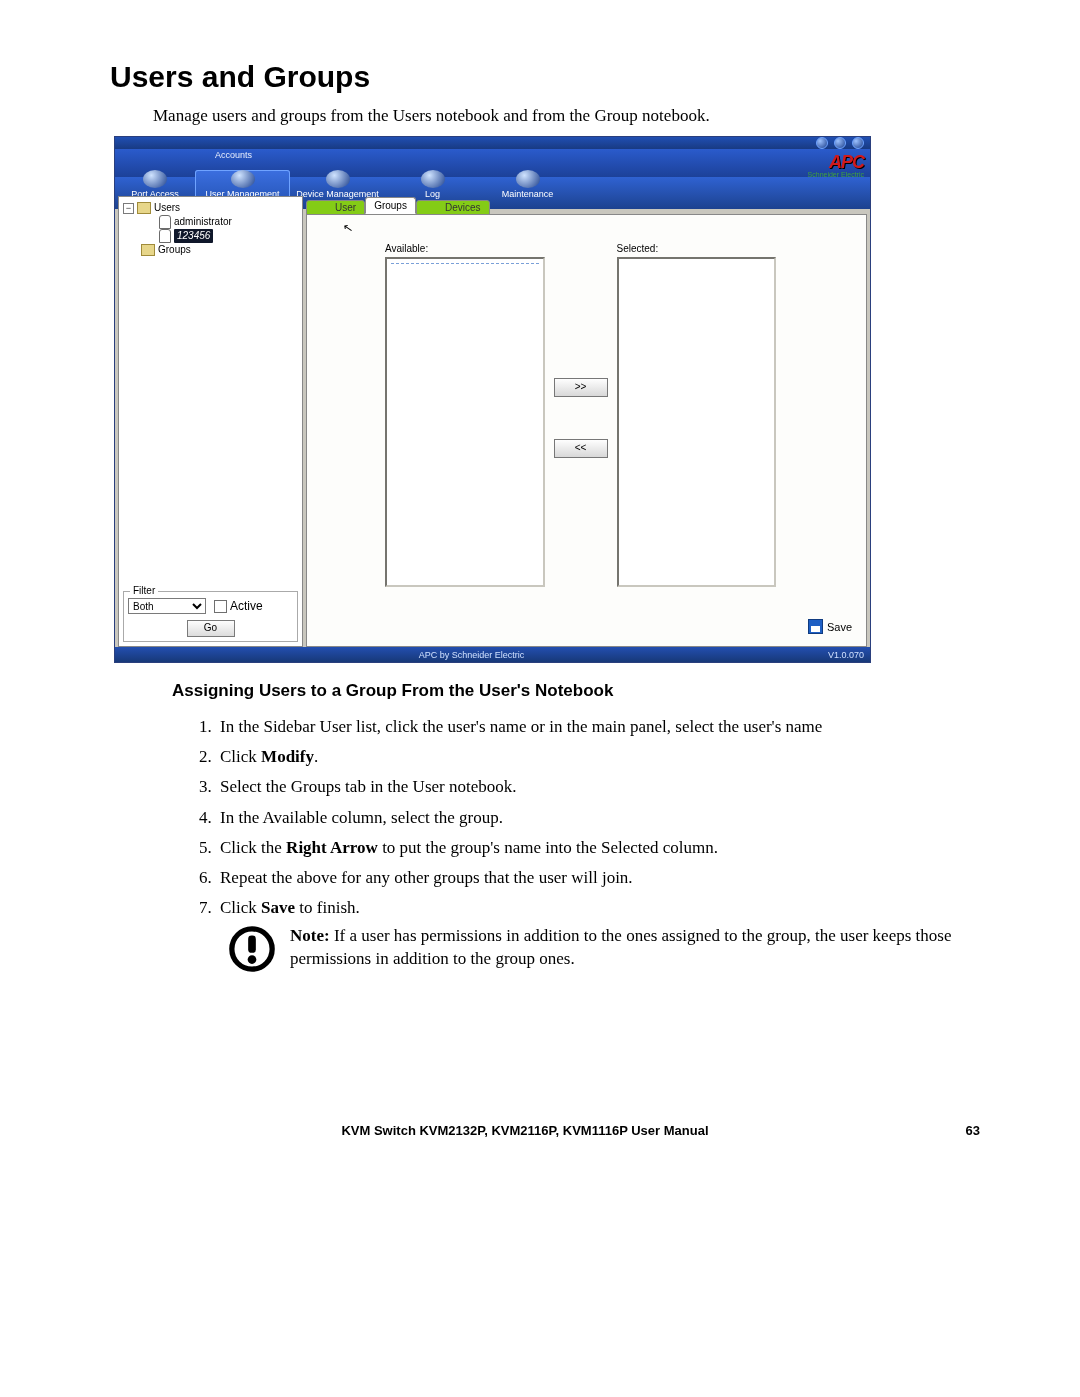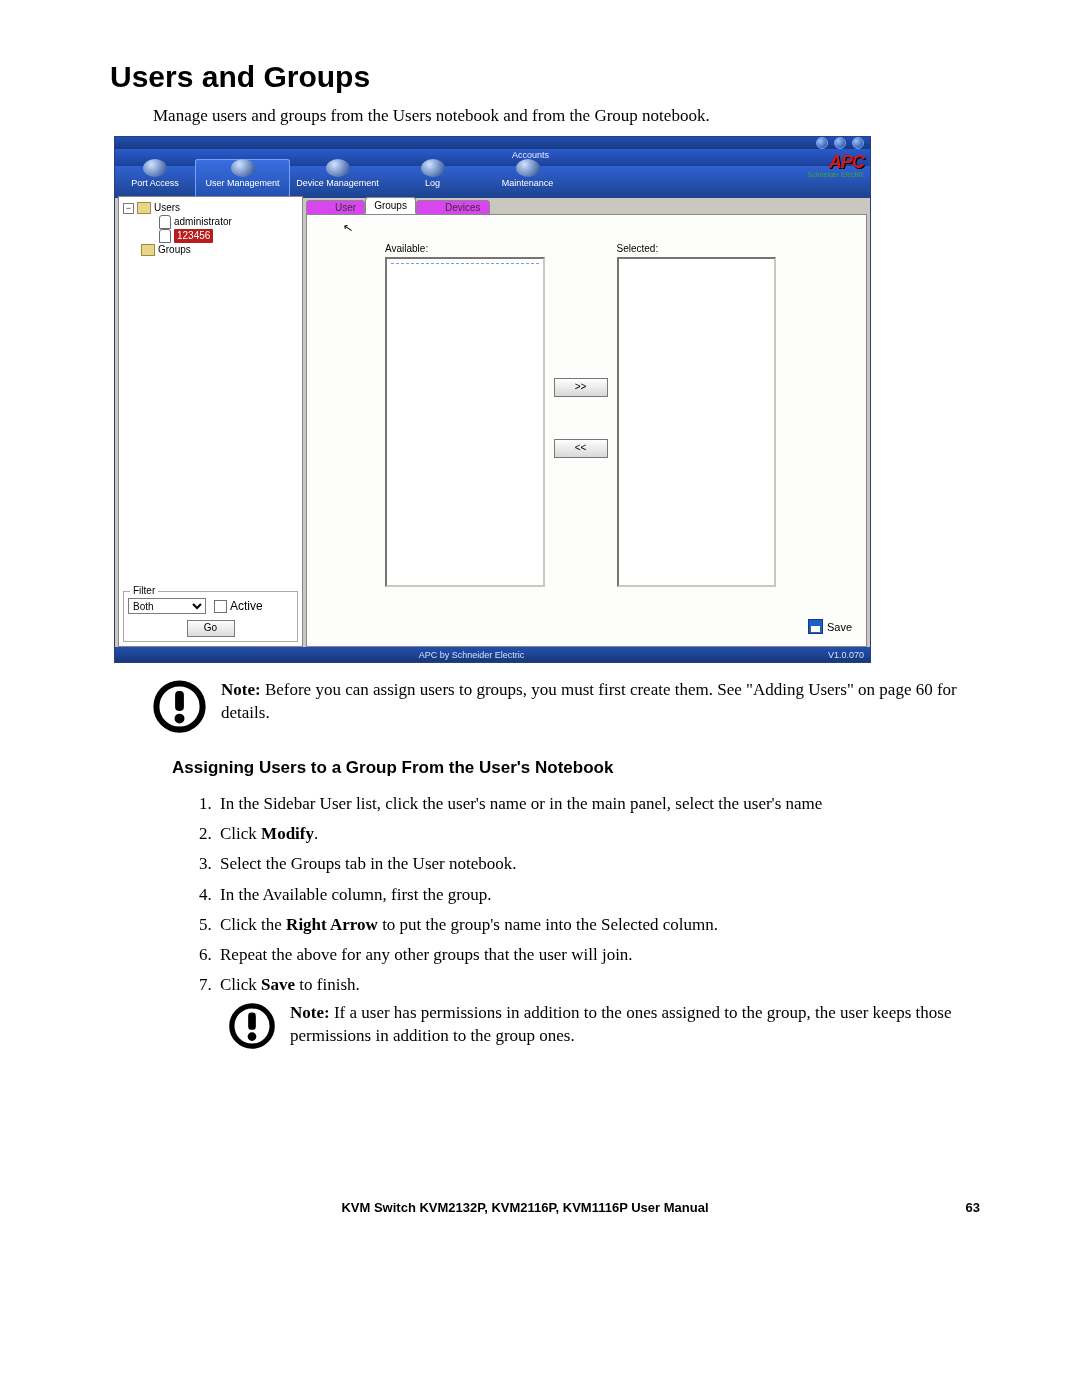--- a/index.html
+++ b/index.html
@@ -47,27 +47,26 @@
     padding-right: 6px;
     gap: 6px;
   }
   .topbar .ticon {
     width: 10px; height: 10px;
     border: 1px solid #6fa3ff;
     border-radius: 50%;
     background: radial-gradient(circle at 30% 30%, #9cc1ff, #1b3e8b);
   }
   .menubar {
-    height: 17px;
+    height: 28px;
     background: linear-gradient(#2a5bcc, #1c4199);
     color: #e8eefe;
     font-size: 9px;
-    padding-left: 76px;
+    padding-left: 100px;
     line-height: 12px;
-    text-align: center;
   }
   .iconbar {
     height: 32px;
     background: linear-gradient(#2f62d2, #1d428f);
     display: flex;
     align-items: flex-end;
   }
   .brand {
     position: absolute;
     right: 6px;
@@ -137,22 +136,22 @@
   .tree .folder {
     width: 12px; height: 10px;
     background: #e7d68a; border: 1px solid #a08b3a;
   }
   .tree .uicon {
     width: 10px; height: 12px;
     border: 1px solid #6b6b6b; background: #fff;
     border-radius: 3px 3px 0 0;
   }
   .tree .sel {
-    background: #b91c1c; color: #fff;
-    padding: 0 3px; border-radius: 1px;
+    background: #0f172a; color: #fff;
+    padding: 0 3px; border-radius: 1px; font-style: italic;
   }
   .tree .ind1 { padding-left: 18px; }
   .tree .ind2 { padding-left: 36px; }
 
   .filterbox {
     position: absolute;
     left: 4px; right: 4px; bottom: 4px;
     border: 1px solid #aaa;
     padding: 6px 4px 4px;
   }
@@ -195,21 +194,21 @@
   }
   .tab {
     border: 1px solid #888;
     border-bottom: 1px solid #fff;
     background: #fff;
     padding: 2px 8px;
     border-top-left-radius: 3px;
     border-top-right-radius: 3px;
   }
   .tab.inactive {
-    background: #d946ef;
+    background: #84cc16;
     border-bottom: 1px solid #888;
     color: #333;
     position: relative; top: 1px;
     padding-top: 1px; padding-bottom: 1px; padding-left: 28px;
   }
   .subpanel {
     position: absolute;
     top: 18px; left: 0; right: 0; bottom: 0;
     border: 1px solid #888;
     background: #fdfdfb;
@@ -423,38 +422,28 @@
         </div>
       </div>
     </div>
 
     <div class="statusbar">
       <span class="mid">APC by Schneider Electric</span>
       <span class="ver">V1.0.070</span>
     </div>
   </div>
 
-  <div class="noteblock">
-    <svg class="warn" width="55" height="55" viewBox="0 0 100 100">
-      <circle cx="50" cy="50" r="42" fill="none" stroke="#000" stroke-width="11"></circle>
-      <rect x="42" y="22" width="16" height="36" rx="7" fill="#000"></rect>
-      <circle cx="50" cy="72" r="9" fill="#000"></circle>
-    </svg>
-    <div class="text">
-      <b>Note:</b><span> Before you can assign users to groups, you must first create them. See "Adding Users" on page 60 for details.</span>
-    </div>
-  </div>
 
   <h3 class="sub">Assigning Users to a Group From the User's Notebook</h3>
 
   <ol class="steps" id="steps-list">
       <li>In the Sidebar User list, click the user's name or in the main panel, select the user's name</li>
       <li>Click <b>Modify</b>.</li>
       <li>Select the Groups tab in the User notebook.</li>
-      <li>In the Available column, first the group.</li>
+      <li>In the Available column, select the group.</li>
       <li>Click the <b>Right Arrow</b> to put the group's name into the Selected column.</li>
       <li>Repeat the above for any other groups that the user will join.</li>
       <li>Click <b>Save</b> to finish.</li>
     </ol>
 
   <div class="noteblock small">
     <svg class="warn" width="48" height="48" viewBox="0 0 100 100">
       <circle cx="50" cy="50" r="42" fill="none" stroke="#000" stroke-width="11"></circle>
       <rect x="42" y="22" width="16" height="36" rx="7" fill="#000"></rect>
       <circle cx="50" cy="72" r="9" fill="#000"></circle>

